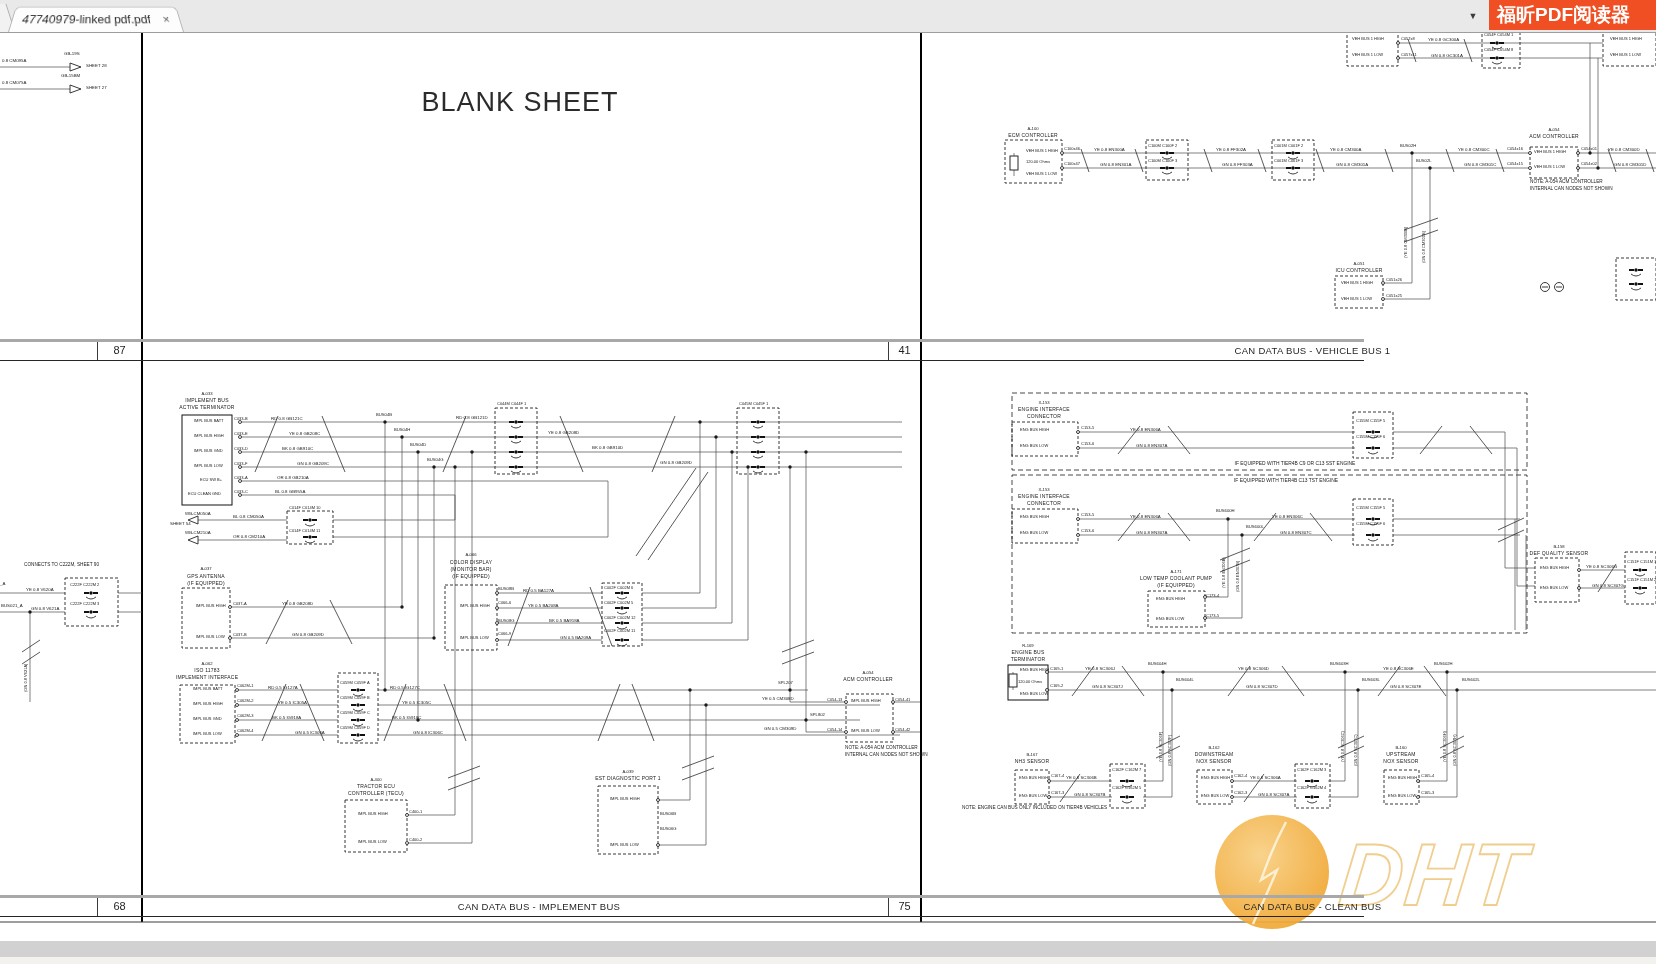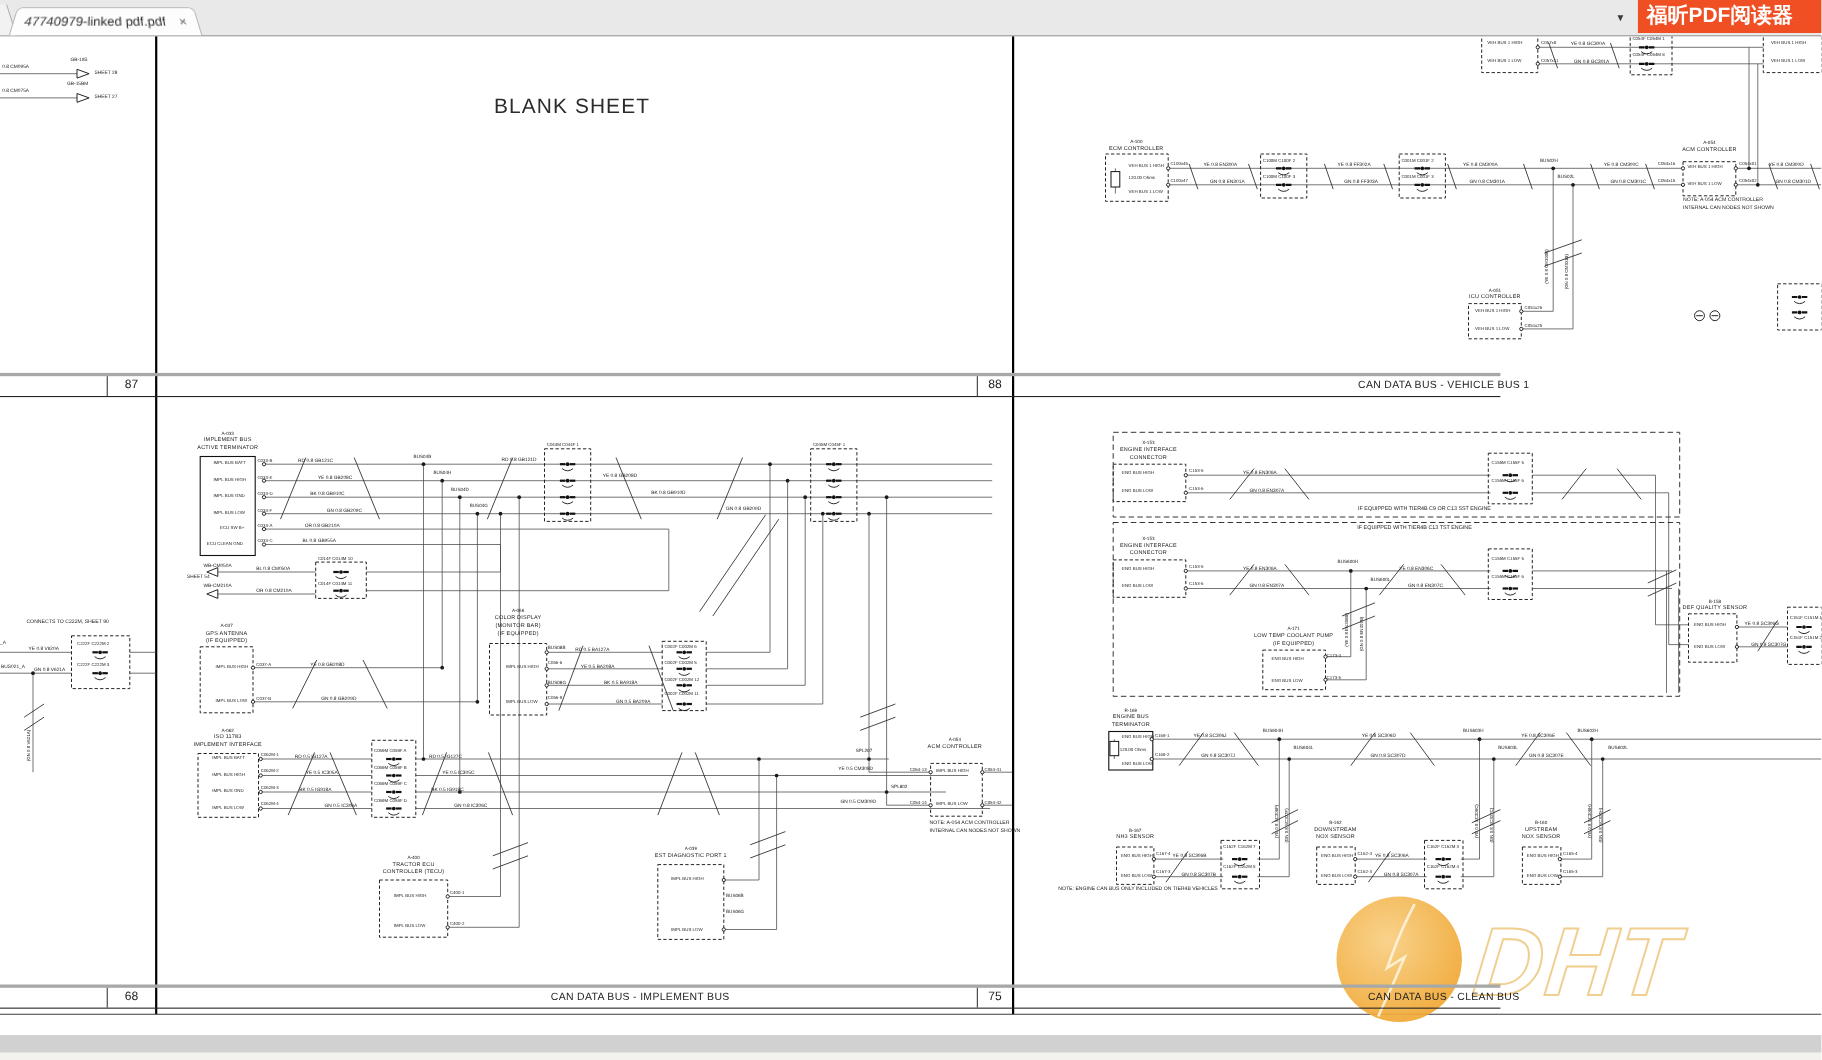--- a/index.html
+++ b/index.html
@@ -28,21 +28,21 @@
   .lbl{position:absolute;white-space:nowrap;color:#1b1b1b;line-height:1;font-family:"Liberation Sans",sans-serif;}
   .w{font-size:4.4px;}
   .p{font-size:4px;color:#222;}
   .b{font-size:4.2px;}
   .t{font-size:5px;transform:translateX(-50%);letter-spacing:.2px;}
   .r{font-size:4.2px;transform:translateX(-50%);}
   .n{font-size:4.7px;}
   .nc{font-size:4.9px;transform:translateX(-50%);}
   .v{font-size:4px;transform:rotate(-90deg);transform-origin:0 0;}
   #blank-title{position:absolute;left:520px;top:55px;transform:translateX(-50%);
-    font-size:19px;color:#2b2b2b;letter-spacing:1px;z-index:2;}
+    font-size:27px;color:#2b2b2b;letter-spacing:1px;z-index:2;}
   
   .band{position:absolute;left:0;width:1364px;height:18px;border-top:3px solid #a8a8a8;
     border-bottom:1px solid #262626;box-sizing:content-box;z-index:6;}
   .band .cellline{position:absolute;top:0;height:18px;border-left:1px solid #3a3a3a;}
   .band .num{position:absolute;top:2px;font-size:11px;color:#1f1f1f;text-align:center;}
   .band .btitle{position:absolute;top:3px;font-size:9.5px;color:#1f1f1f;text-align:center;letter-spacing:.3px;padding-left:24px;}
   
   #wm{position:absolute;z-index:5;pointer-events:none;}
   #slogan{position:absolute;left:1332px;top:940px;z-index:8;color:#efa43c;
     font-family:"DejaVu Sans Mono",monospace;font-size:18px;letter-spacing:1px;white-space:nowrap;}
@@ -603,29 +603,29 @@
         <div class="lbl p" style="left: 1421px; top: 774px;">C165-4</div>
         <div class="lbl p" style="left: 1421px; top: 791px;">C165-3</div>
         <div class="lbl n" style="left: 962px; top: 806px;">NOTE: ENGINE CAN BUS ONLY INCLUDED ON TIER4B VEHICLES</div>
       </div>
   </div>
 
   <div class="band" style="top:339px;">
     <div class="cellline" style="left:97px;"></div>
     <div class="cellline" style="left:888px;"></div>
     <div class="num" style="left:97px;width:45px;">87</div>
-    <div class="num" style="left:888px;width:33px;">88</div>
+    <div class="num" style="left:888px;width:33px;">41</div>
     <div class="btitle" style="left:921px;width:735px;">CAN DATA BUS - VEHICLE BUS 1</div>
   </div>
 
   <div class="band" style="top:895px;">
     <div class="cellline" style="left:97px;"></div>
     <div class="cellline" style="left:888px;"></div>
     <div class="num" style="left:97px;width:45px;">68</div>
-    <div class="btitle" style="left:142px;width:746px;margin-left:43px;">CAN DATA BUS - IMPLEMENT BUS</div>
+    <div class="btitle" style="left:142px;width:746px;">CAN DATA BUS - IMPLEMENT BUS</div>
     <div class="num" style="left:888px;width:33px;">75</div>
     <div class="btitle" style="left:921px;width:735px;">CAN DATA BUS - CLEAN BUS</div>
   </div>
 
   <svg id="wm" width="400" height="150" style="left:1200px;top:800px;">
     <defs>
       <radialGradient id="wmg" cx="40%" cy="35%" r="75%">
         <stop offset="0%" stop-color="#f8cf82"></stop>
           <stop offset="100%" stop-color="#efa229"></stop>
       </radialGradient>

